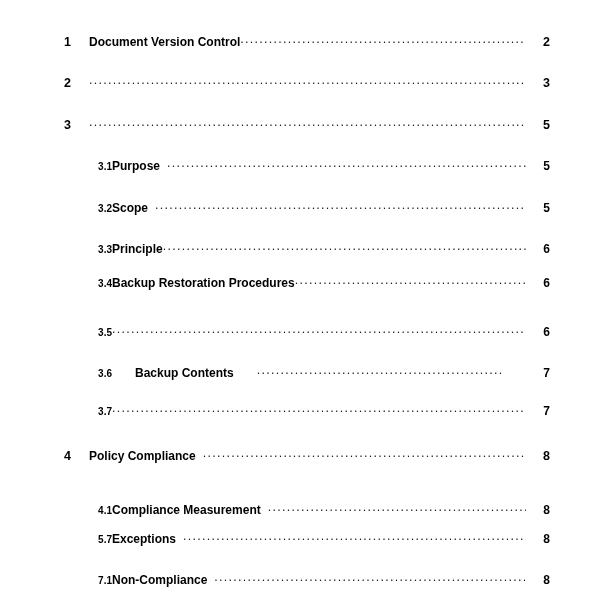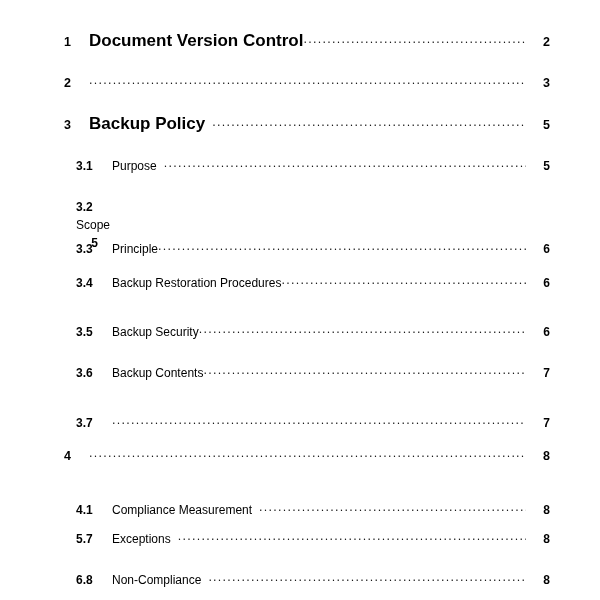--- a/index.html
+++ b/index.html
@@ -93,36 +93,37 @@
 
   
   .toc-row.lvl1 .num {
     width: 25px;
     margin-left: 64px;
     font-weight: bold;
     font-size: 12.5px;
   }
   .toc-row.lvl1 .title {
     font-weight: bold;
-    font-size: 17px;
+    font-size: 12px;
     text-align: center;
   }
   .toc-row.lvl1 .pageno {
     font-weight: bold;
   }
 
   
   .toc-row.lvl2 .num {
     width: 36px;
     margin-left: 76px;
     font-weight: bold;
-    font-size: 12px;
+    font-size: 10px;
+    text-align: right;
   }
   .toc-row.lvl2 .title {
-    font-weight: normal;
+    font-weight: bold;
     font-size: 12px;
   }
   .toc-row.lvl2 .pageno {
     font-weight: bold;
     font-size: 12px;
   }
 
   
   .toc-row.gap .title {
     padding-right: 7px;
@@ -144,83 +145,82 @@
         <span class="leader"></span>
         <span class="pageno">2</span>
       </div>
       <div class="toc-row lvl1" style="top: 73.4px;">
         <span class="num">2</span>
         <span class="leader"></span>
         <span class="pageno">3</span>
       </div>
       <div class="toc-row lvl1 gap" style="top: 114.8px;">
         <span class="num">3</span>
-        <span class="title">Backup Policy</span>
         <span class="leader"></span>
         <span class="pageno">5</span>
       </div>
       <div class="toc-row lvl2 gap" style="top: 156.2px;">
         <span class="num">3.1</span>
         <span class="title">Purpose</span>
         <span class="leader"></span>
         <span class="pageno">5</span>
       </div>
-      <div class="toc-row lvl2 gap" style="top: 197.6px; flex-direction: column;">
+      <div class="toc-row lvl2 gap" style="top: 197.6px;">
         <span class="num">3.2</span>
         <span class="title">Scope</span>
         <span class="leader"></span>
         <span class="pageno">5</span>
       </div>
       <div class="toc-row lvl2" style="top: 239px;">
         <span class="num">3.3</span>
         <span class="title">Principle</span>
         <span class="leader"></span>
         <span class="pageno">6</span>
       </div>
       <div class="toc-row lvl2" style="top: 273px;">
         <span class="num">3.4</span>
         <span class="title">Backup Restoration Procedures</span>
         <span class="leader"></span>
         <span class="pageno">6</span>
       </div>
       <div class="toc-row lvl2" style="top: 321.8px;">
         <span class="num">3.5</span>
-        <span class="title">Backup Security</span>
         <span class="leader"></span>
         <span class="pageno">6</span>
       </div>
-      <div class="toc-row lvl2" style="top: 363.2px;">
+      <div class="toc-row lvl2" style="top: 363.2px; gap: 23px;">
         <span class="num">3.6</span>
         <span class="title">Backup Contents</span>
         <span class="leader"></span>
         <span class="pageno">7</span>
       </div>
-      <div class="toc-row lvl2 gap" style="top: 413px;">
+      <div class="toc-row lvl2 gap" style="top: 401px;">
         <span class="num">3.7</span>
         <span class="leader"></span>
         <span class="pageno">7</span>
       </div>
       <div class="toc-row lvl1 gap" style="top: 446px;">
         <span class="num">4</span>
+        <span class="title">Policy Compliance</span>
         <span class="leader"></span>
         <span class="pageno">8</span>
       </div>
       <div class="toc-row lvl2 gap" style="top: 500px;">
         <span class="num">4.1</span>
         <span class="title">Compliance Measurement</span>
         <span class="leader"></span>
         <span class="pageno">8</span>
       </div>
       <div class="toc-row lvl2 gap" style="top: 528.8px;">
         <span class="num">5.7</span>
         <span class="title">Exceptions</span>
         <span class="leader"></span>
         <span class="pageno">8</span>
       </div>
       <div class="toc-row lvl2 gap" style="top: 570.2px;">
-        <span class="num">6.8</span>
+        <span class="num">7.1</span>
         <span class="title">Non-Compliance</span>
         <span class="leader"></span>
         <span class="pageno">8</span>
       </div>
     </div>
 
 </div>
 
 </body></html>

